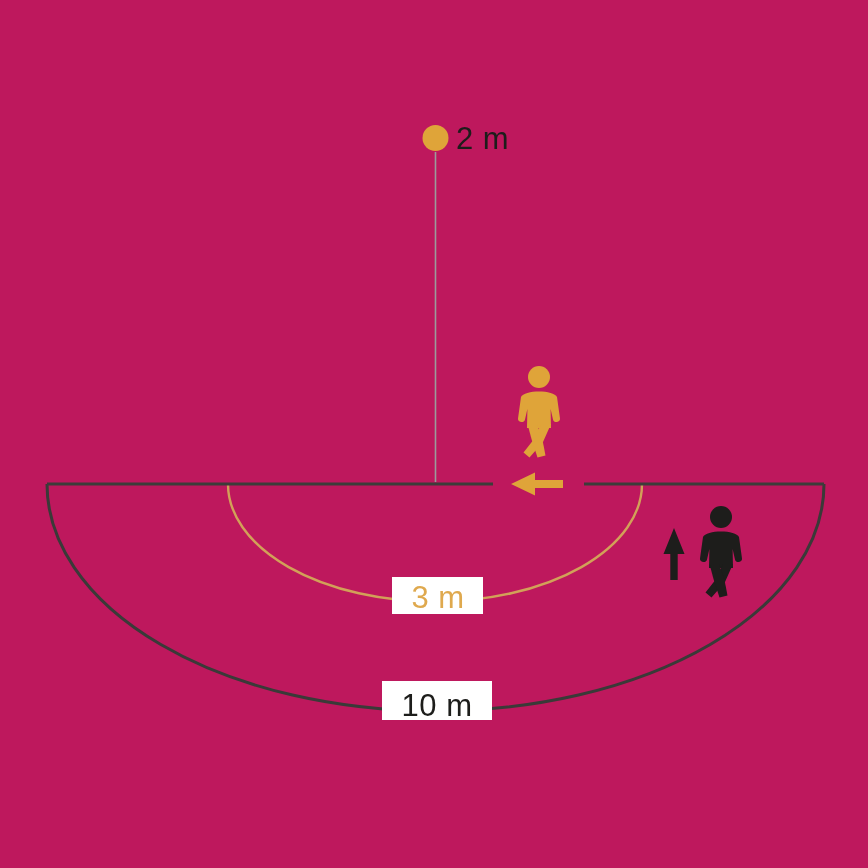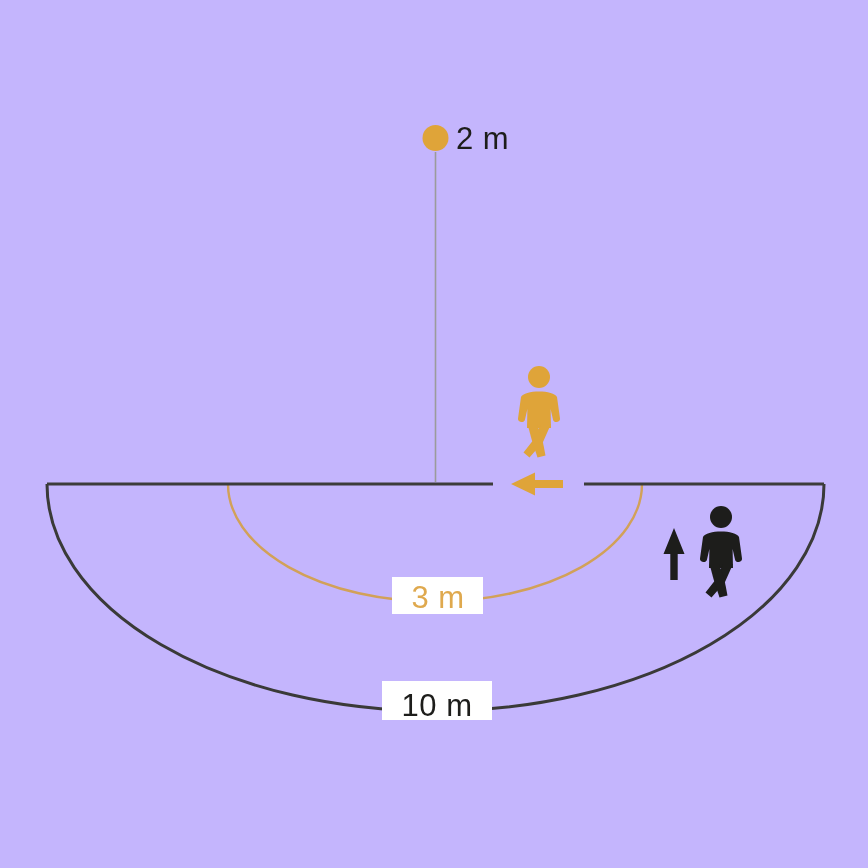--- a/index.html
+++ b/index.html
@@ -8,21 +8,21 @@
     width: 868px;
     height: 868px;
     background: #ffffff;
     overflow: hidden;
     font-family: "Liberation Sans", sans-serif;
   }
   .stage {
     position: relative;
     width: 868px;
     height: 868px;
-    background: #c4b5fd;
+    background: #be185d;
   }
   svg { display: block; width: 868px; height: 868px; }
 
   .drop-line   { stroke: #9b9b9b; stroke-width: 1.6; fill: none; }
   .plane-line  { stroke: #3c3c3a; stroke-width: 3.2; fill: none; stroke-linecap: butt; }
   .arc-outer   { stroke: #3a3a38; stroke-width: 3;   fill: none; }
   .arc-inner   { stroke: #d2a158; stroke-width: 2.4; fill: none; }
   .label {
     font-family: "Liberation Sans", sans-serif;
     font-size: 31px;

